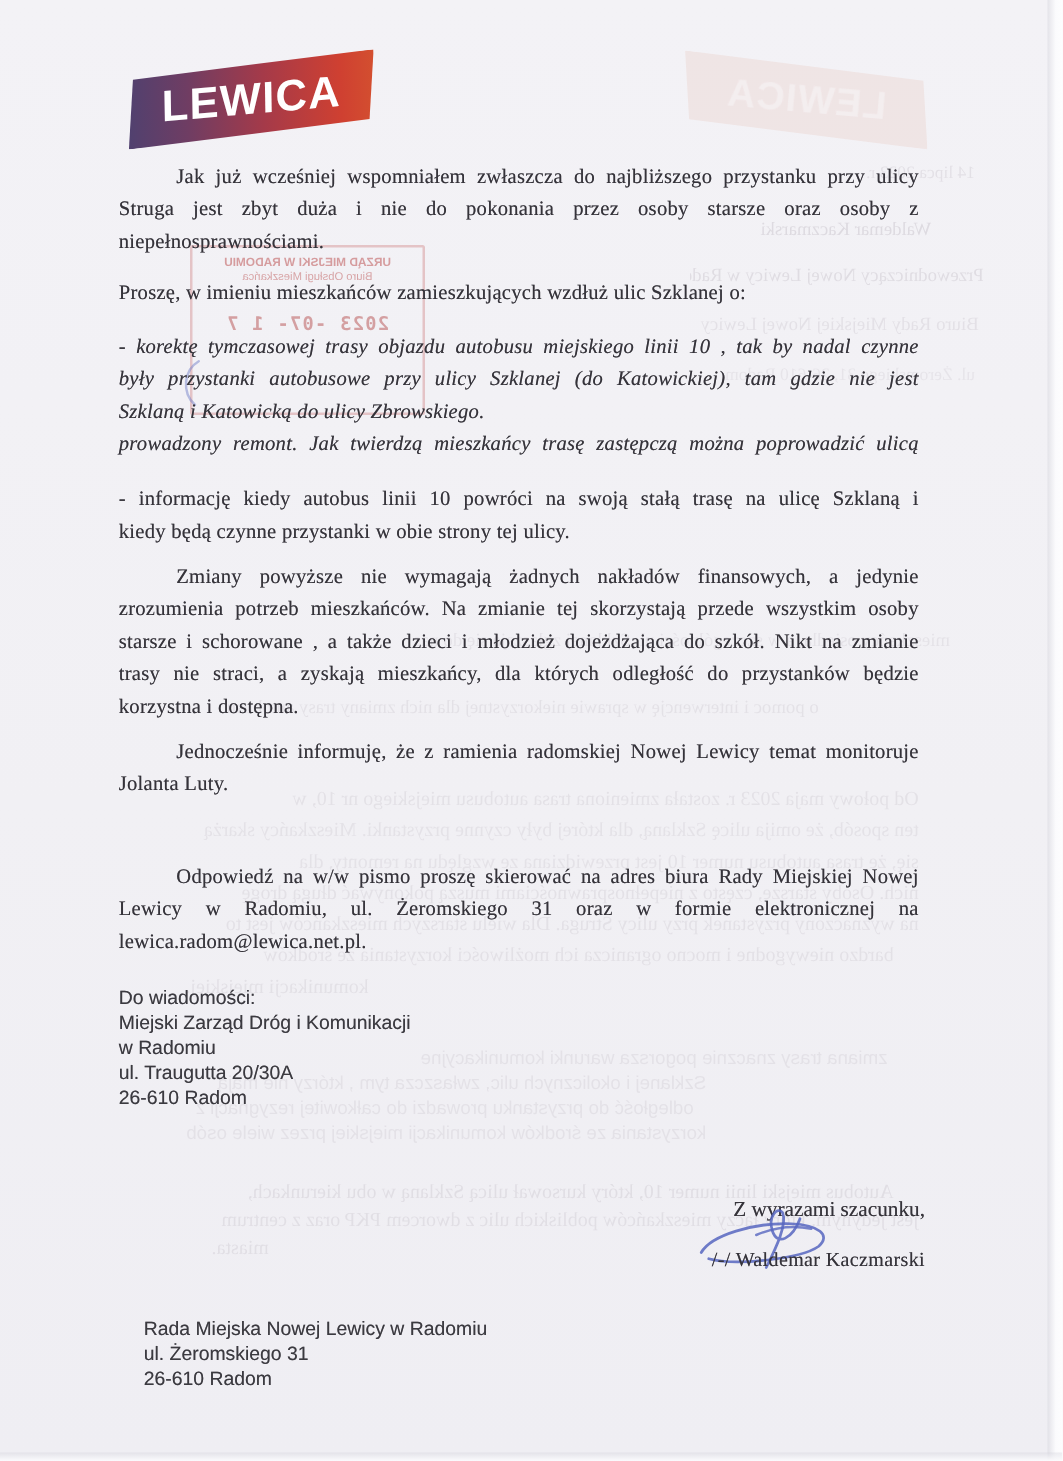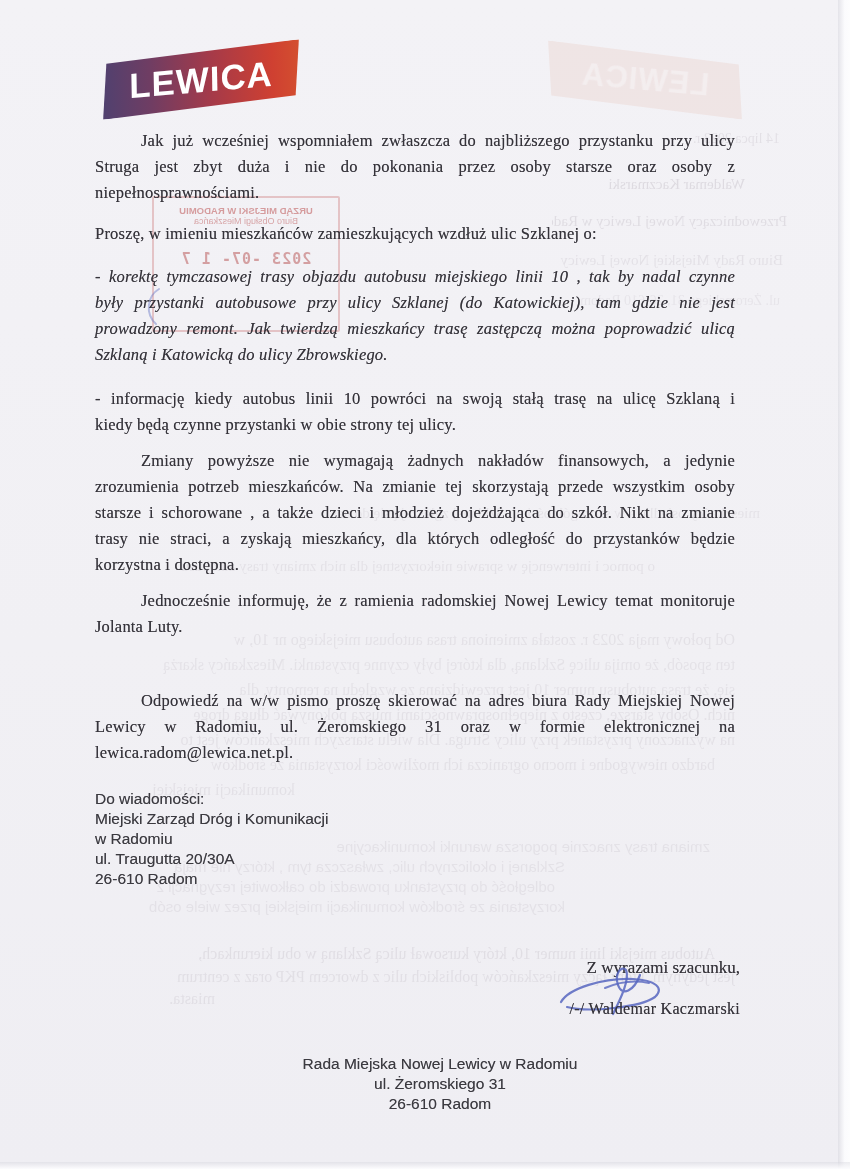--- a/index.html
+++ b/index.html
@@ -41,21 +41,21 @@
   .pen-arc{position:absolute;left:141px;top:286px;opacity:0.45;}
   
   .para{position:absolute;left:95px;width:640px;}
   .ln{width:640px;line-height:26px;font-size:16.5px;text-align:justify;text-align-last:justify;
     letter-spacing:0.2px;text-shadow:0 0 0.5px rgba(40,38,45,0.55);}
   .ln.last{text-align:left;text-align-last:left;}
   .ln.ind{padding-left:46px;width:594px;}
   
   .cc{position:absolute;left:95px;top:789px;font-family:"Liberation Sans",sans-serif;
     font-size:15.5px;line-height:20px;color:#3b3a40;text-shadow:0 0 0.4px rgba(45,44,50,0.5);}
-  .footer{position:absolute;left:115px;top:1054px;width:650px;text-align:center;
+  .footer{position:absolute;left:115px;top:1054px;width:650px;
     font-family:"Liberation Sans",sans-serif;font-size:15.5px;line-height:20px;color:#3b3a40;
     text-shadow:0 0 0.4px rgba(45,44,50,0.5);}
   
   .closing-label{position:absolute;left:450px;top:958px;width:290px;text-align:right;
     font-size:17px;text-shadow:0 0 0.5px rgba(40,38,45,0.55);}
   .closing-name{position:absolute;left:450px;top:1000px;width:290px;text-align:right;
     font-size:16px;letter-spacing:0.3px;text-shadow:0 0 0.5px rgba(40,38,45,0.55);}
   .signature{position:absolute;left:555px;top:966px;}
   
   .bleed{position:absolute;transform:scaleX(-1);color:#8d8290;filter:blur(0.5px);
@@ -113,22 +113,22 @@
         <div class="ln ind">Jak już wcześniej wspomniałem zwłaszcza do najbliższego przystanku przy ulicy</div>
         <div class="ln">Struga jest zbyt duża i nie do pokonania przez osoby starsze oraz osoby z</div>
         <div class="ln last">niepełnosprawnościami.</div>
       </div>
       <div class="para" style="top: 221px;">
         <div class="ln last">Proszę, w imieniu mieszkańców zamieszkujących wzdłuż ulic Szklanej o:</div>
       </div>
       <div class="para" style="top: 264px; font-style: italic;">
         <div class="ln">- korektę tymczasowej trasy objazdu autobusu miejskiego linii 10 , tak by nadal czynne</div>
         <div class="ln">były przystanki autobusowe przy ulicy Szklanej (do Katowickiej), tam gdzie nie jest</div>
+        <div class="ln last">Szklaną i Katowicką do ulicy Zbrowskiego.</div>
         <div class="ln">prowadzony remont. Jak twierdzą mieszkańcy trasę zastępczą można poprowadzić ulicą</div>
-        <div class="ln last">Szklaną i Katowicką do ulicy Zbrowskiego.</div>
       </div>
       <div class="para" style="top: 386px;">
         <div class="ln">- informację kiedy autobus linii 10 powróci na swoją stałą trasę na ulicę Szklaną i</div>
         <div class="ln last">kiedy będą czynne przystanki w obie strony tej ulicy.</div>
       </div>
       <div class="para" style="top: 448px;">
         <div class="ln ind">Zmiany powyższe nie wymagają żadnych nakładów finansowych, a jedynie</div>
         <div class="ln">zrozumienia potrzeb mieszkańców. Na zmianie tej skorzystają przede wszystkim osoby</div>
         <div class="ln">starsze i schorowane , a także dzieci i młodzież dojeżdżająca do szkół. Nikt na zmianie</div>
         <div class="ln">trasy nie straci, a zyskają mieszkańcy, dla których odległość do przystanków będzie</div>

